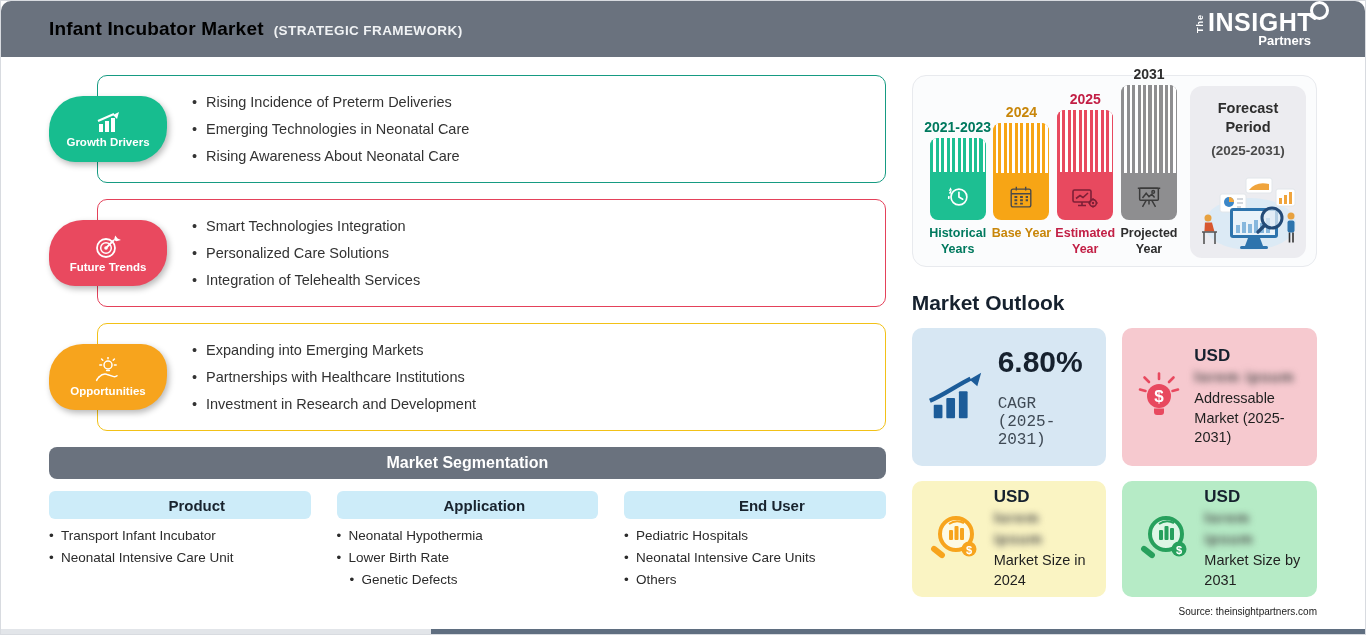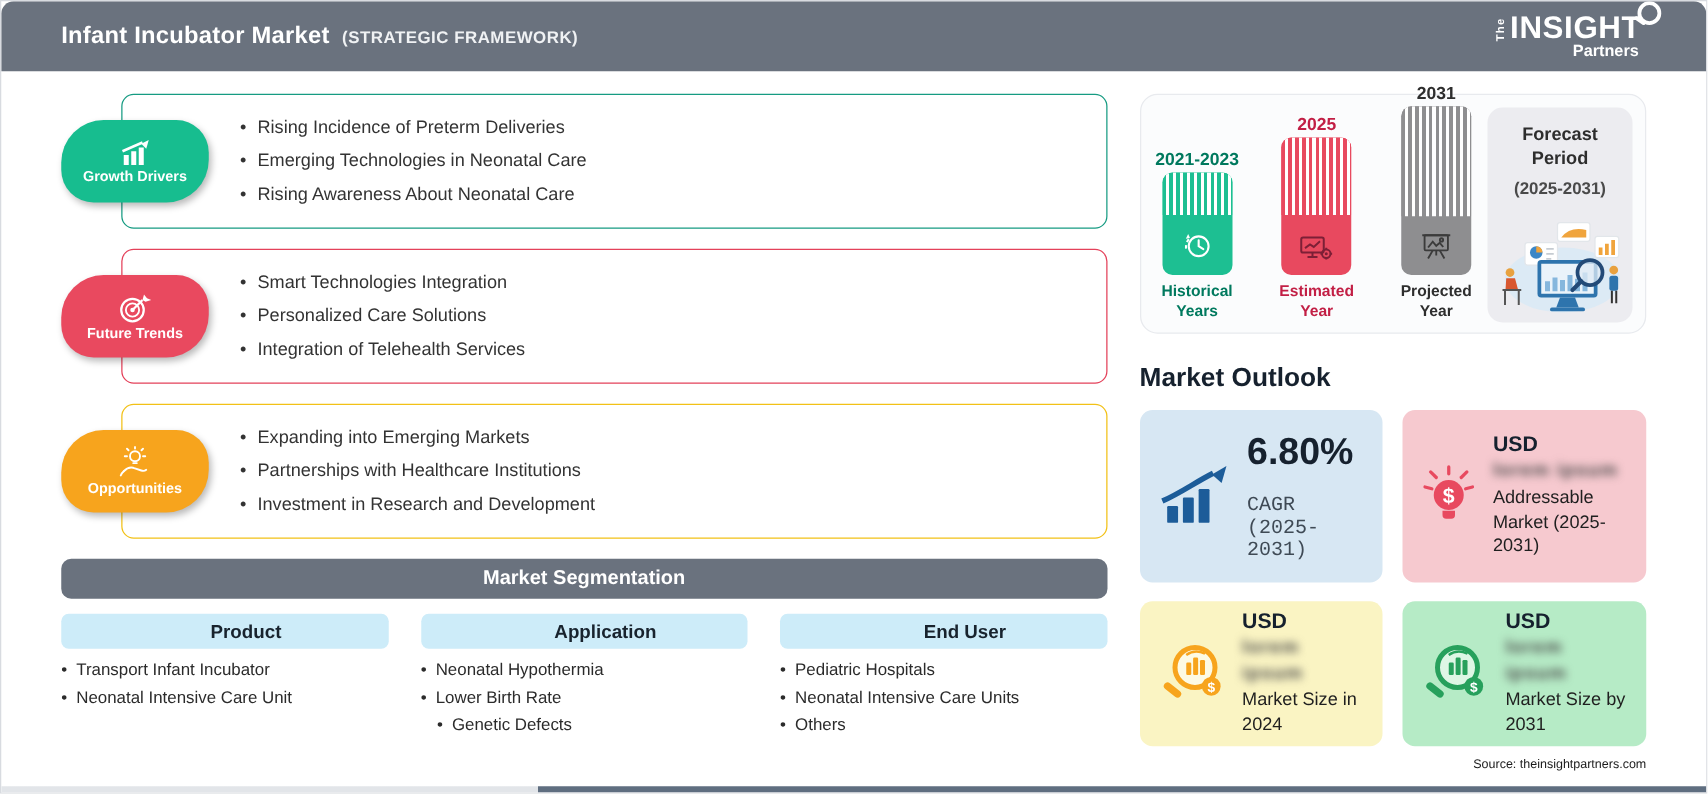--- a/index.html
+++ b/index.html
@@ -2,21 +2,21 @@
 <html><head>
 <meta charset="utf-8">
 <style>
   * { margin:0; padding:0; box-sizing:border-box; }
   body { font-family:"Liberation Sans", sans-serif; background:#fff; }
   .page { width:1366px; height:635px; position:relative; background:#fff; border:1px solid #d8dbe0; overflow:hidden; }
 
   
   .header { height:56px; background:#6a727e; border-radius:10px 10px 0 0; display:flex; align-items:center; justify-content:space-between; padding:0 52px 0 48px; }
   .title-wrap { display:flex; align-items:baseline; gap:10px; }
-  .title { color:#ffffff; font-size:19px; font-weight:bold; letter-spacing:.2px; }
+  .title { color:#000000; font-size:19px; font-weight:bold; letter-spacing:.2px; }
   .subtitle { color:#f0f2f4; font-size:13.5px; font-weight:600; letter-spacing:.4px; }
   .logo { display:flex; align-items:flex-start; gap:3px; color:#fff; }
   .logo-the { writing-mode:vertical-rl; transform:rotate(180deg); font-size:9px; font-weight:bold; letter-spacing:1px; margin-top:4px; }
   .logo-main { position:relative; }
   .logo-insight { font-size:25px; font-weight:bold; letter-spacing:.5px; line-height:1; }
   .logo-ring { position:absolute; right:-16px; top:-9px; width:19px; height:19px; border:3px solid #fff; border-radius:50%; }
   .logo-ring::after { content:""; position:absolute; left:-6px; bottom:-1px; width:10px; height:3px; background:#fff; transform:rotate(35deg); border-radius:2px; }
   .logo-partners { text-align:right; font-size:13px; font-weight:bold; margin-top:-2px; padding-right:2px; }
 
   
@@ -200,20 +200,35 @@
               <svg class="tl-icon" width="28" height="28" viewBox="0 0 30 30">
                 <circle cx="16" cy="15" r="8.5" stroke="#fff" stroke-width="1.8" fill="none"></circle>
                 <path d="M16 10 v5 l4 2.4" stroke="#fff" stroke-width="1.8" fill="none" stroke-linecap="round"></path>
                 <path d="M5.2 17 a11 11 0 0 1 2.6 -8.4" stroke="#fff" stroke-width="1.8" fill="none" stroke-dasharray="3 2.6"></path>
                 <path d="M7 4.6 l1.6 3.4 l-3.6 .6 z" fill="#fff"></path>
               </svg>
             </div>
             <div class="tl-label" style="color: rgb(0, 121, 94);">Historical Years</div>
           </div>
 
+          <div class="tl-col">
+            <div class="tl-year" style="color: rgb(200, 134, 10);">2024</div>
+            <div class="tl-bar" style="height: 97px; --c: #f7a515;">
+              <div class="tl-stripes" style="height:50px"></div>
+              <svg class="tl-icon" width="28" height="27" viewBox="0 0 30 28">
+                <g stroke="#4a4a4a" fill="none" stroke-width="1.5">
+                  <rect x="4.5" y="5" width="21" height="19" rx="2"></rect>
+                  <path d="M4.5 10 h21"></path>
+                  <path d="M10 2.5 v4 M20 2.5 v4"></path>
+                  <path d="M8 13.5 h3 M14 13.5 h3 M20 13.5 h2.5 M8 17 h3 M14 17 h3 M20 17 h2.5 M8 20.5 h3 M14 20.5 h3" stroke-width="2"></path>
+                </g>
+              </svg>
+            </div>
+            <div class="tl-label" style="color: rgb(200, 134, 10);">Base Year</div>
+          </div>
 
           <div class="tl-col">
             <div class="tl-year" style="color: rgb(194, 31, 69);">2025</div>
             <div class="tl-bar" style="height: 110px; --c: #e8495f;">
               <div class="tl-stripes" style="height:62px"></div>
               <svg class="tl-icon" width="30" height="26" viewBox="0 0 30 26">
                 <g stroke="#7d1f36" fill="none" stroke-width="1.6">
                   <rect x="3" y="5" width="18" height="12" rx="1.5"></rect>
                   <path d="M6 13.5 l4 -3 l3 2 l5 -4.5"></path>
                   <path d="M12 17 v3 M8 20.5 h8"></path>

